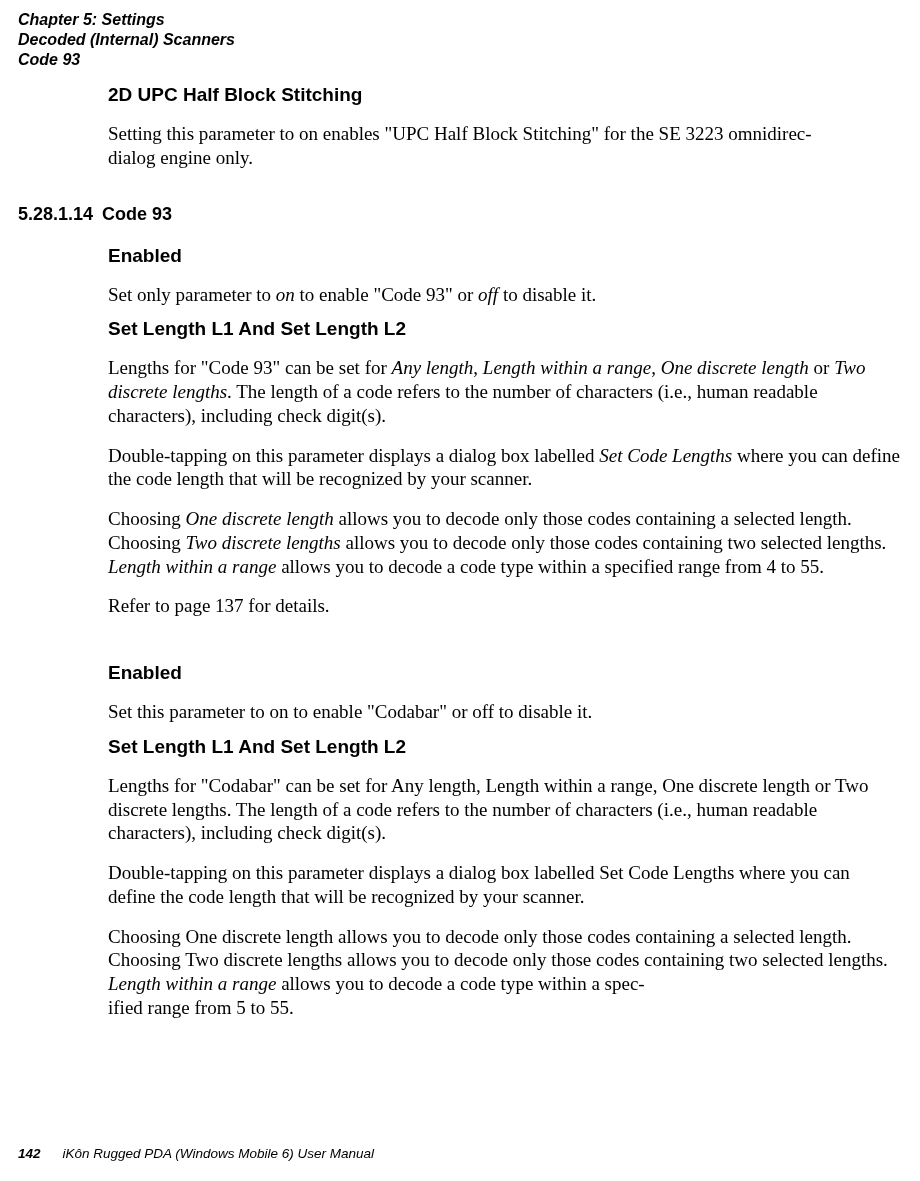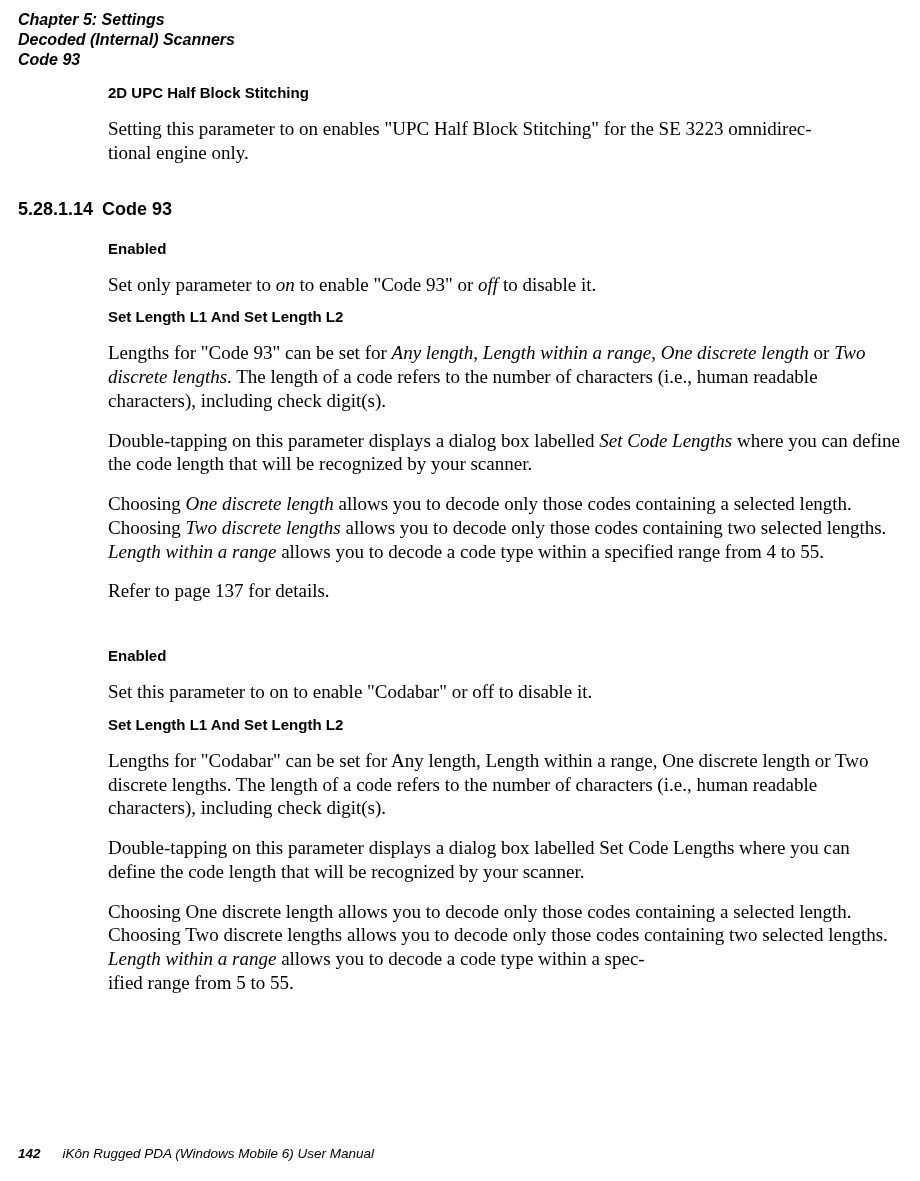--- a/index.html
+++ b/index.html
@@ -39,21 +39,21 @@
   }
   h2.section {
     font-family: "Trebuchet MS", "Segoe UI", Arial, sans-serif;
     font-weight: bold;
     font-size: 18px;
     margin: 0 0 10px 0;
   }
   h3.sub {
     font-family: "Trebuchet MS", "Segoe UI", Arial, sans-serif;
     font-weight: bold;
-    font-size: 15px;
+    font-size: 19px;
     margin: 0 0 6px 0;
   }
   p.body {
     font-family: "Times New Roman", Times, serif;
     font-size: 19px;
     line-height: 1.25;
     margin: 16px 0 12px 0;
     text-align: left;
   }
   .i { font-style: italic; }
@@ -83,21 +83,21 @@
   <div>Chapter 5: Settings</div>
   <div>Decoded (Internal) Scanners</div>
   <div>Code 93</div>
 </div>
 
 <div class="content">
 
   <h3 class="sub">2D UPC Half Block Stitching</h3>
   <p class="body">
     <span>Setting this parameter to on enables "UPC Half Block Stitching" for the SE 3223 omnidirec-</span><br>
-    <span>tional engine only.</span>
+    <span>dialog engine only.</span>
   </p>
 
   <div class="gap-m"></div>
 
   <div style="position:relative;">
     <span class="sec-num" style="left:-90px; top:0;">5.28.1.14</span>
     <h2 class="section" style="margin-left:-6px;">Code 93</h2>
   </div>
 
   <div class="gap-s"></div>

